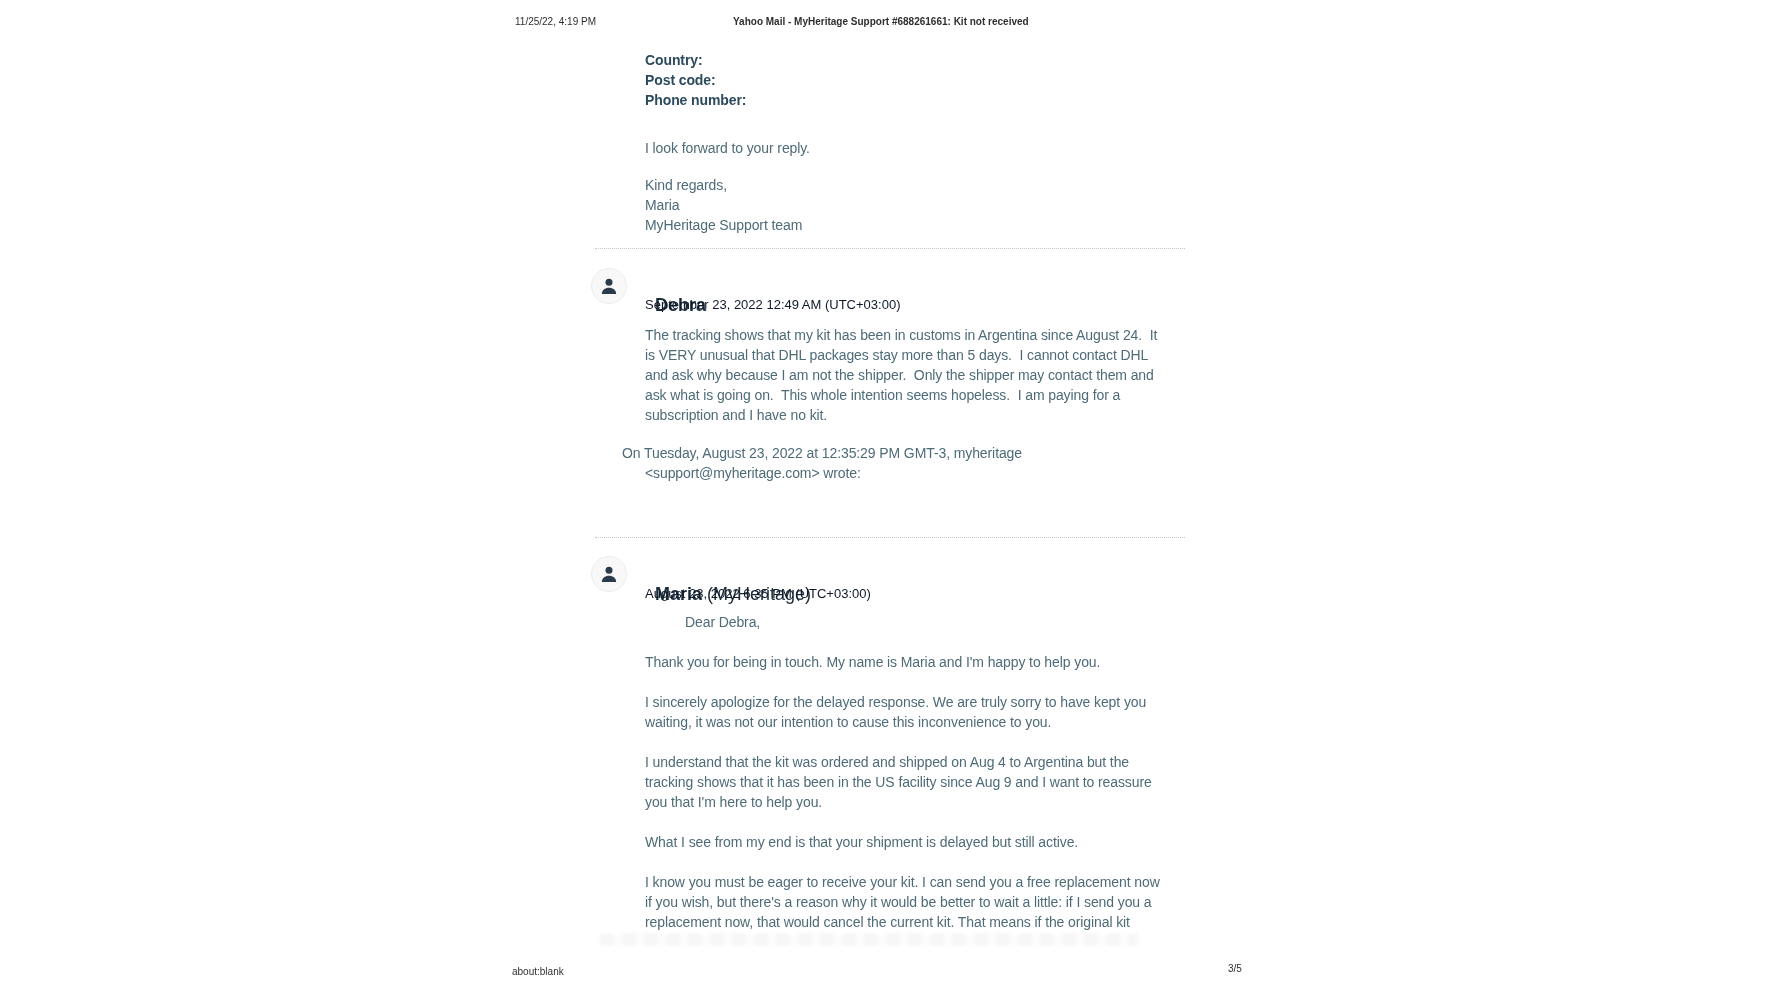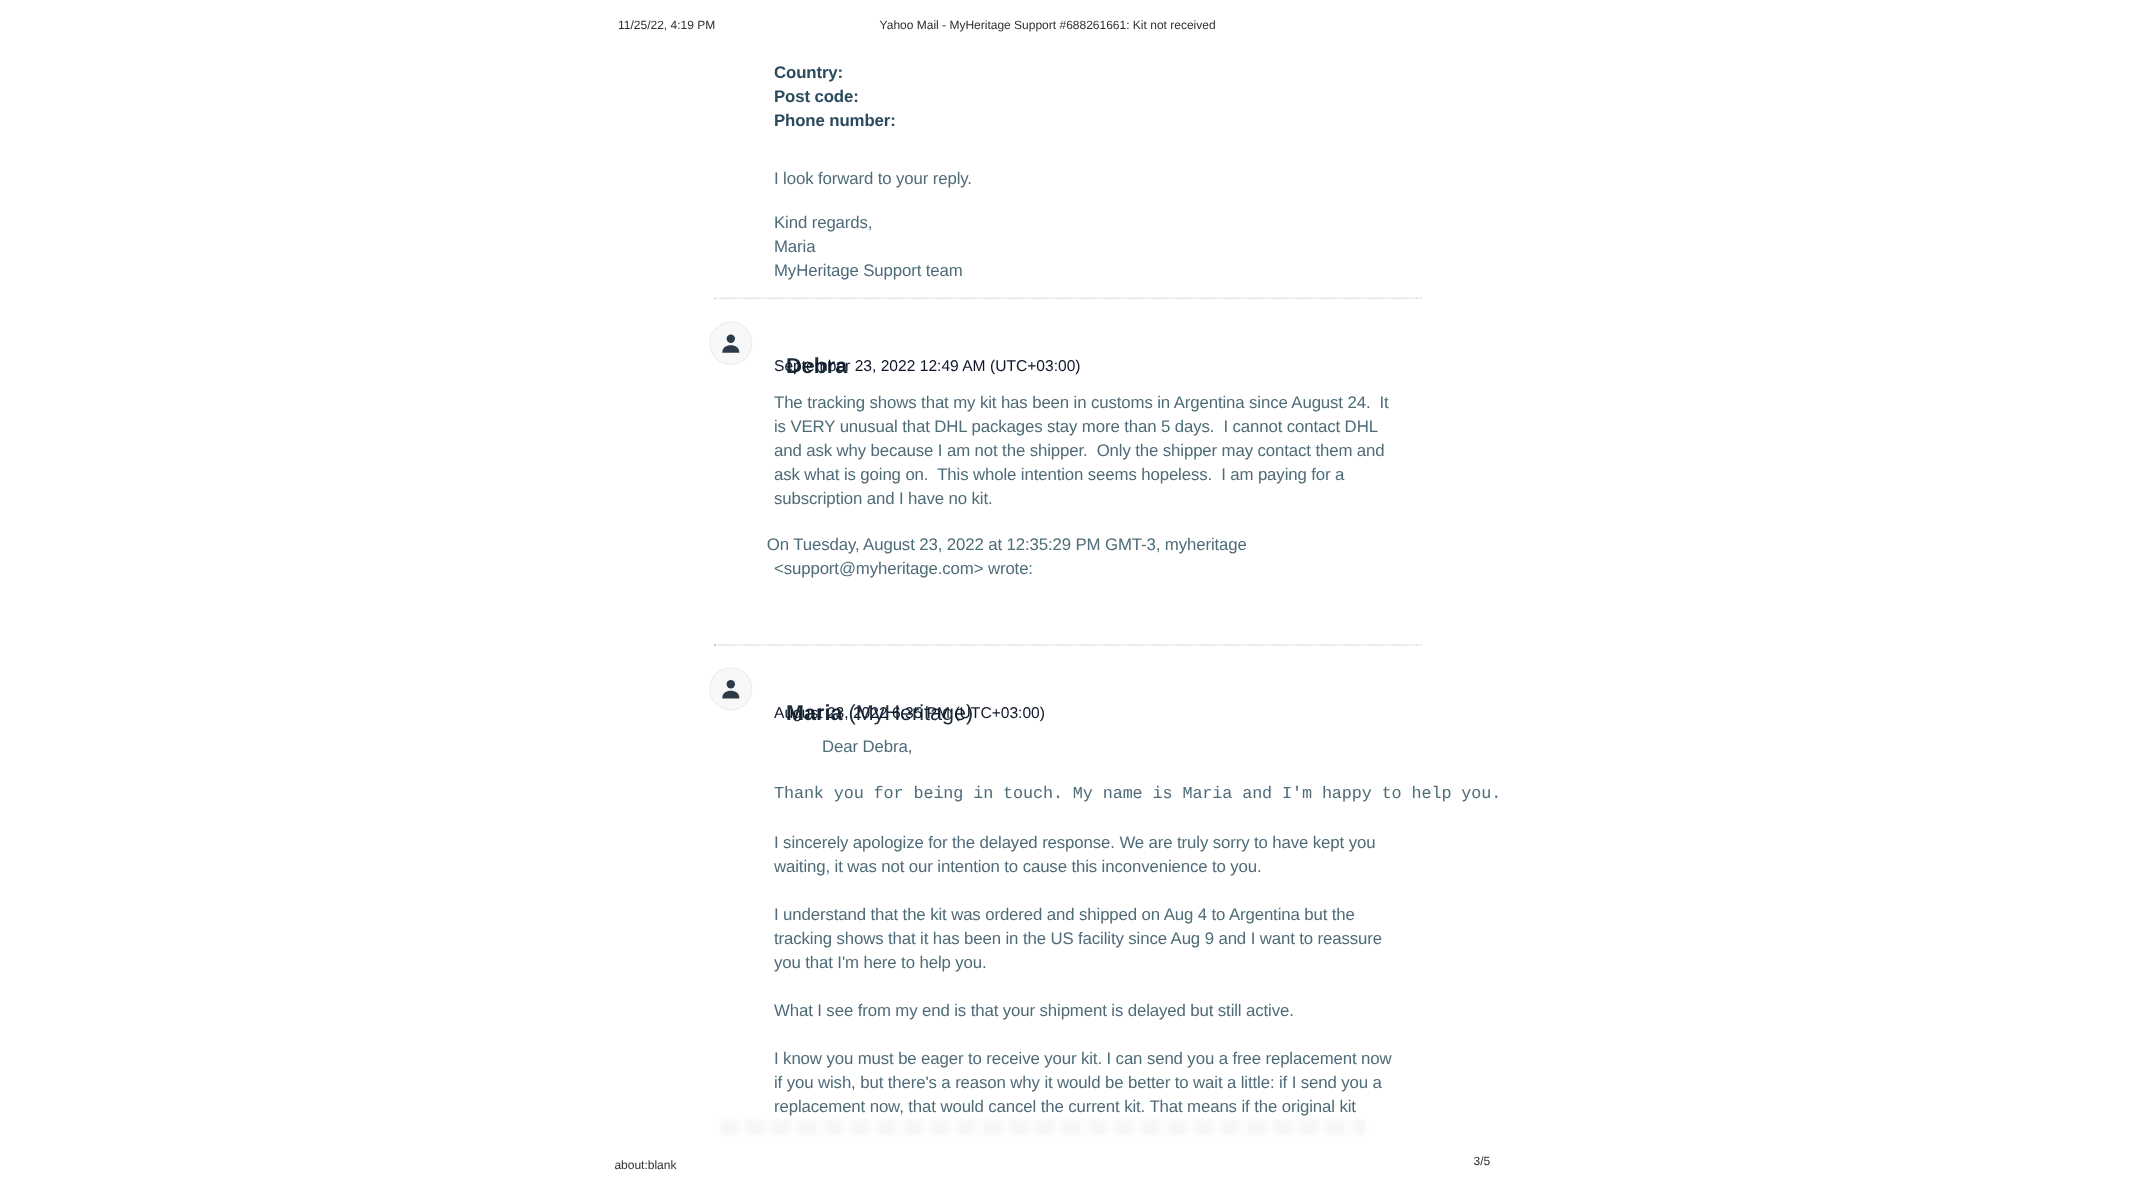--- a/index.html
+++ b/index.html
@@ -25,21 +25,21 @@
   .faded-strip{
     position:absolute;left:600px;top:933px;width:538px;height:13px;
     background:repeating-linear-gradient(90deg,#f2f2f2 0 14px,#fafafa 14px 22px);
     opacity:0.55;filter:blur(1.5px);border-radius:2px;
   }
 </style>
 </head>
 <body>
 
 <div class="abs meta" style="left:515px;top:16px;">11/25/22, 4:19 PM</div>
-<div class="abs meta" style="left:733px;top:16px;">Yahoo Mail - MyHeritage Support #688261661: Kit not received</div>
+<div class="abs meta" style="left:733px;top:16px;font-weight:bold;">Yahoo Mail - MyHeritage Support #688261661: Kit not received</div>
 
 <div class="abs body-line bold-label" style="left:645px;top:50px;">Country:</div>
 <div class="abs body-line bold-label" style="left:645px;top:70px;">Post code:</div>
 <div class="abs body-line bold-label" style="left:645px;top:90px;">Phone number:</div>
 
 <div class="abs body-line" style="left:645px;top:138px;">I look forward to your reply.</div>
 <div class="abs body-line" style="left:645px;top:175px;">Kind regards,</div>
 <div class="abs body-line" style="left:645px;top:195px;">Maria</div>
 <div class="abs body-line" style="left:645px;top:215px;">MyHeritage Support team</div>
 
@@ -57,41 +57,41 @@
   <span>Debra</span>
 </div>
 <div class="abs timestamp" style="left:645px;top:297px;">September 23, 2022 12:49 AM (UTC+03:00)</div>
 
 <div class="abs body-line" style="left:645px;top:325px;">The tracking shows that my kit has been in customs in Argentina since August 24.  It</div>
 <div class="abs body-line" style="left:645px;top:345px;">is VERY unusual that DHL packages stay more than 5 days.  I cannot contact DHL</div>
 <div class="abs body-line" style="left:645px;top:365px;">and ask why because I am not the shipper.  Only the shipper may contact them and</div>
 <div class="abs body-line" style="left:645px;top:385px;">ask what is going on.  This whole intention seems hopeless.  I am paying for a</div>
 <div class="abs body-line" style="left:645px;top:405px;">subscription and I have no kit.</div>
 
-<div class="abs body-line" style="left:639px;top:443px;">On Tuesday, August 23, 2022 at 12:35:29 PM GMT-3, myheritage</div>
+<div class="abs body-line" style="left:622px;top:443px;">On Tuesday, August 23, 2022 at 12:35:29 PM GMT-3, myheritage</div>
 <div class="abs body-line" style="left:645px;top:463px;">&lt;support@myheritage.com&gt; wrote:</div>
 
 <div class="sep" style="top:537px;"></div>
 
 <div class="avatar" style="top:556px;">
   <span style="display:flex;">
     <svg viewBox="0 0 24 24" fill="currentColor" aria-hidden="true">
       <circle cx="12" cy="7.5" r="4.2"></circle>
       <path d="M3.5 21c0-4.4 3.9-7 8.5-7s8.5 2.6 8.5 7v0.6H3.5z"></path>
     </svg>
   </span>
 </div>
 <div class="abs author" style="left:645px;top:567px;">
   <span>Maria</span><span class="suffix"> (MyHeritage)</span>
 </div>
 <div class="abs timestamp" style="left:645px;top:586px;text-align:right;">August 23, 2022 6:35 PM (UTC+03:00)</div>
 
 <div class="abs body-line" style="left:645px;top:612px;margin-left:40px;">Dear Debra,</div>
 
-<div class="abs body-line" style="left:645px;top:652px;font-family:Liberation Mono, monospace;">Thank you for being in touch. My name is Maria and I'm happy to help you.</div>
+<div class="abs body-line" style="left:645px;top:652px;">Thank you for being in touch. My name is Maria and I'm happy to help you.</div>
 
 <div class="abs body-line" style="left:645px;top:692px;">I sincerely apologize for the delayed response. We are truly sorry to have kept you</div>
 <div class="abs body-line" style="left:645px;top:712px;">waiting, it was not our intention to cause this inconvenience to you.</div>
 
 <div class="abs body-line" style="left:645px;top:752px;">I understand that the kit was ordered and shipped on Aug 4 to Argentina but the</div>
 <div class="abs body-line" style="left:645px;top:772px;">tracking shows that it has been in the US facility since Aug 9 and I want to reassure</div>
 <div class="abs body-line" style="left:645px;top:792px;">you that I'm here to help you.</div>
 
 <div class="abs body-line" style="left:645px;top:832px;">What I see from my end is that your shipment is delayed but still active.</div>
 

